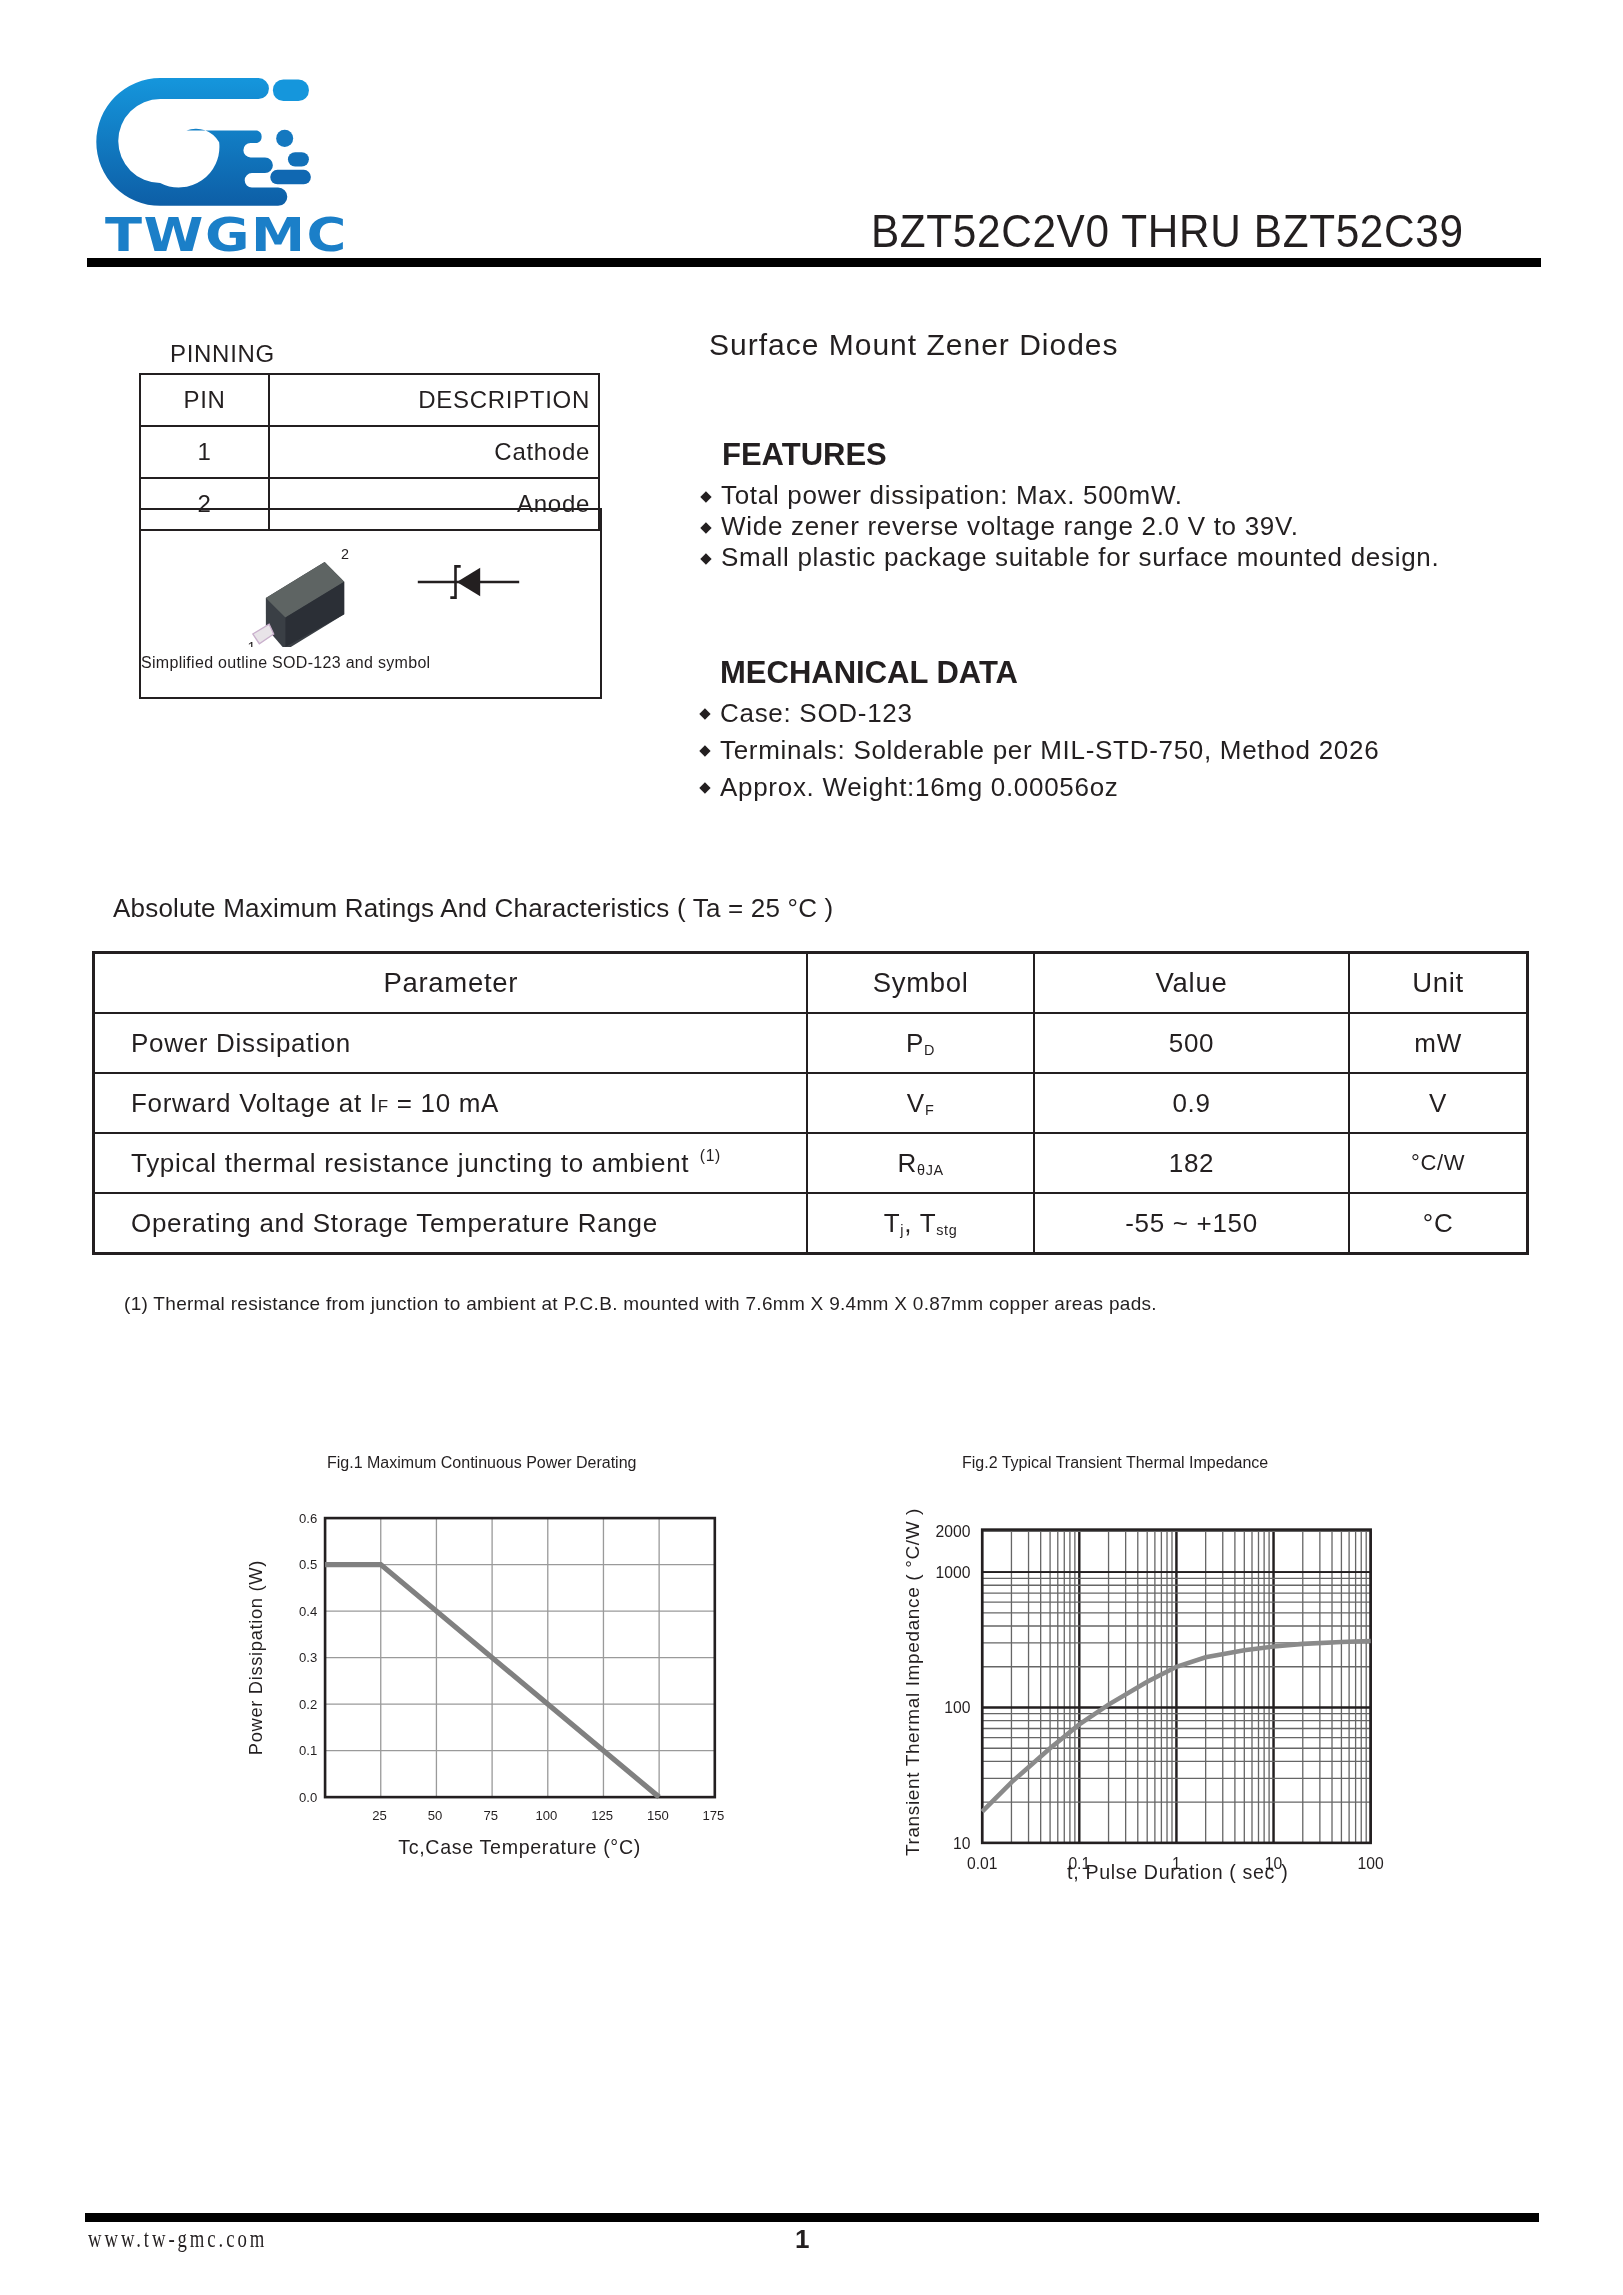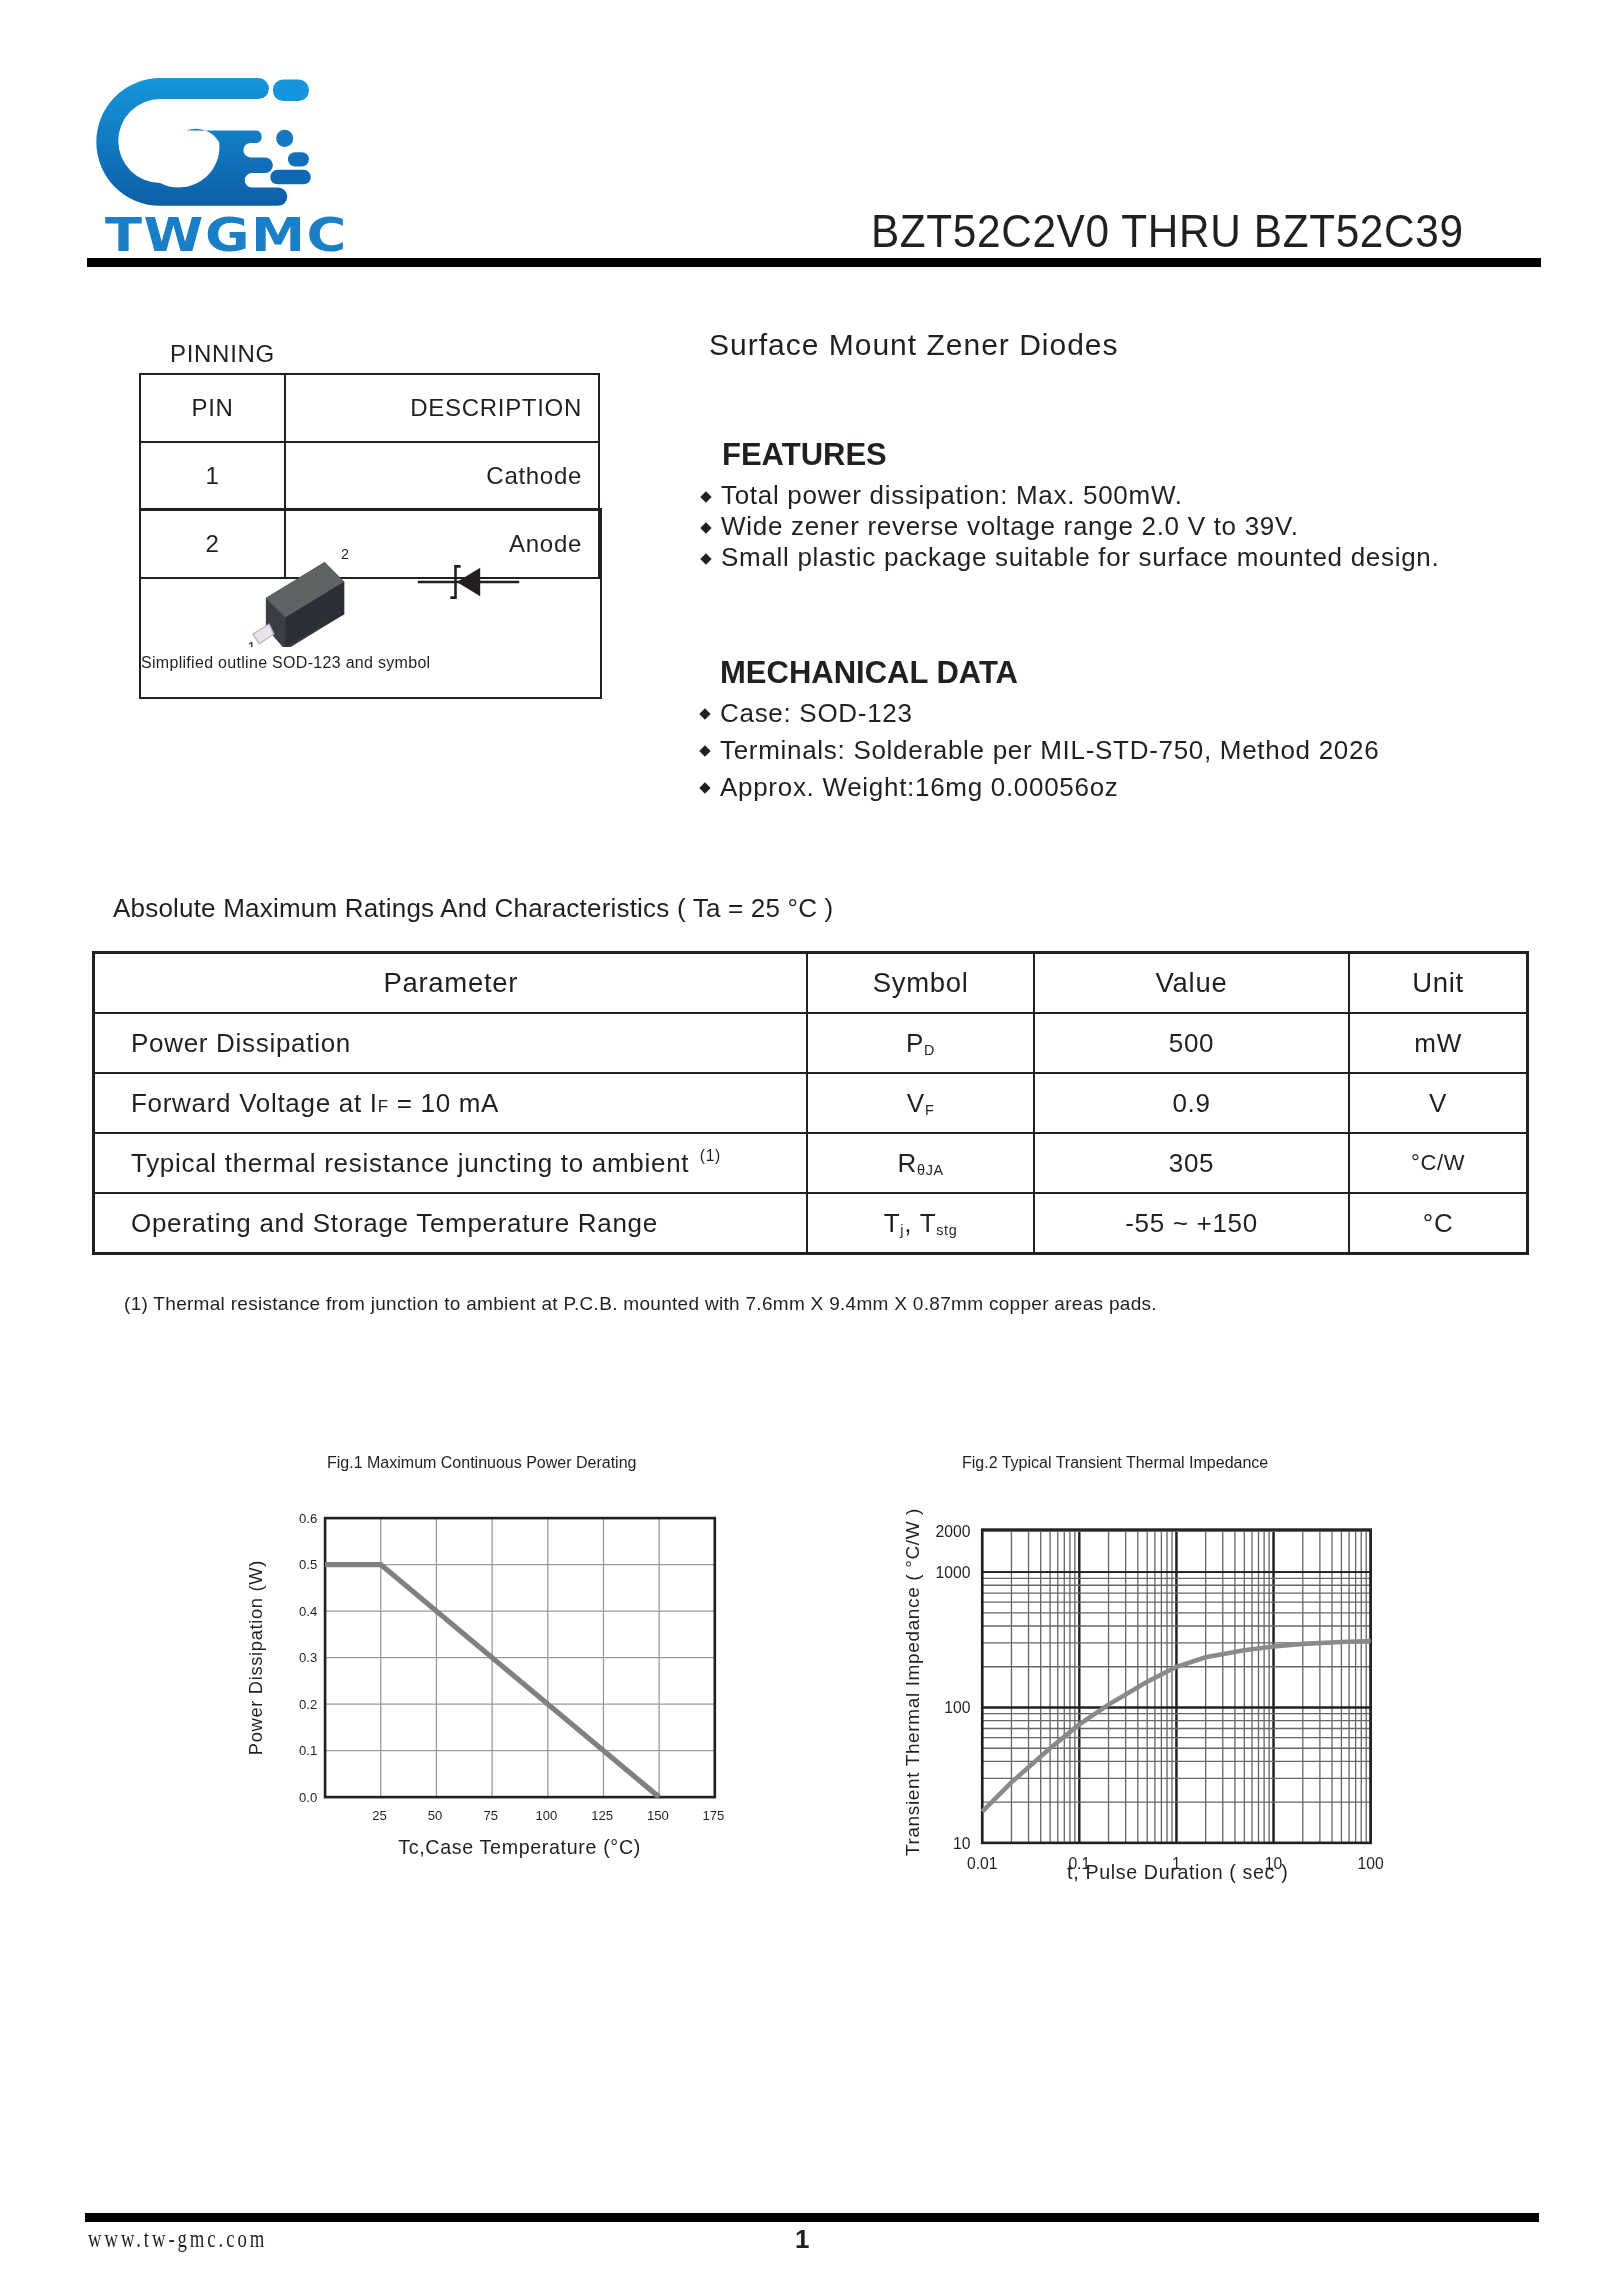--- a/index.html
+++ b/index.html
@@ -10,21 +10,21 @@
   
   .logo { left:88px; top:65px; width:223px; height:190px; }
   .logo-text { left:105px; top:208px; font-family:"DejaVu Sans", sans-serif; font-weight:bold;
                font-size:46px; letter-spacing:1.3px; color:#1b7fc8; transform:scaleX(1.18); transform-origin:left; }
   .title { left:871px; top:204px; font-size:46px; letter-spacing:0.7px; transform:scaleX(0.92); transform-origin:left; white-space:nowrap; }
   .rule-top { left:87px; top:258px; width:1454px; height:8.5px; background:#000; }
 
   
   .pinning-label { left:170px; top:340px; font-size:24px; letter-spacing:0.7px; }
   .pin-table { left:139px; top:373px; width:461px; border-collapse:collapse; border:2.6px solid #231f20; }
-  .pin-table td { border:2px solid #231f20; height:34px; font-size:24px; letter-spacing:0.7px; padding:16px; }
+  .pin-table td { border:2px solid #231f20; height:34px; font-size:24px; letter-spacing:0.7px; padding:8px; }
   .pin-table td.c1 { width:111px; text-align:center; }
   .pin-table td.c2 { padding-left:39px;text-align:right; }
   .pkg-box { left:139px; top:508px; width:459px; height:187px; border:2.6px solid #231f20; }
   .pkg-caption { left:0; width:100%; top:144px; text-align:left; font-size:16px; letter-spacing:0.3px; }
   .pkg-img { left:92px; top:26px; width:131px; height:111px; }
   .zener { left:275px; top:46px; width:105px; height:52px; }
 
   
   .subtitle { left:709px; top:328px; font-size:30px; letter-spacing:1px; }
   .h-feat { left:722px; top:437px; font-size:31px; font-weight:bold; }
@@ -147,21 +147,21 @@
   </tr>
   <tr>
     <td class="param sym"><span>Forward Voltage at I</span><sub style="font-size:17px;vertical-align:0">F</sub><span> = 10 mA</span></td>
     <td class="ctr sym"><span>V</span><sub>F</sub></td>
     <td class="ctr">0.9</td>
     <td class="ctr">V</td>
   </tr>
   <tr>
     <td class="param"><span>Typical thermal resistance juncting to ambient</span><span class="sup">(1)</span></td>
     <td class="ctr sym"><span>R</span><sub>θJA</sub></td>
-    <td class="ctr">305</td>
+    <td class="ctr">182</td>
     <td class="ctr" style="font-size:22px">°C/W</td>
   </tr>
   <tr>
     <td class="param"><span>Operating and Storage Temperature Range</span></td>
     <td class="ctr sym"><span>T</span><sub>j</sub><span>, T</span><sub>stg</sub></td>
     <td class="ctr">-55 ~ +150</td>
     <td class="ctr">°C</td>
   </tr>
 </tbody>
   </table>

